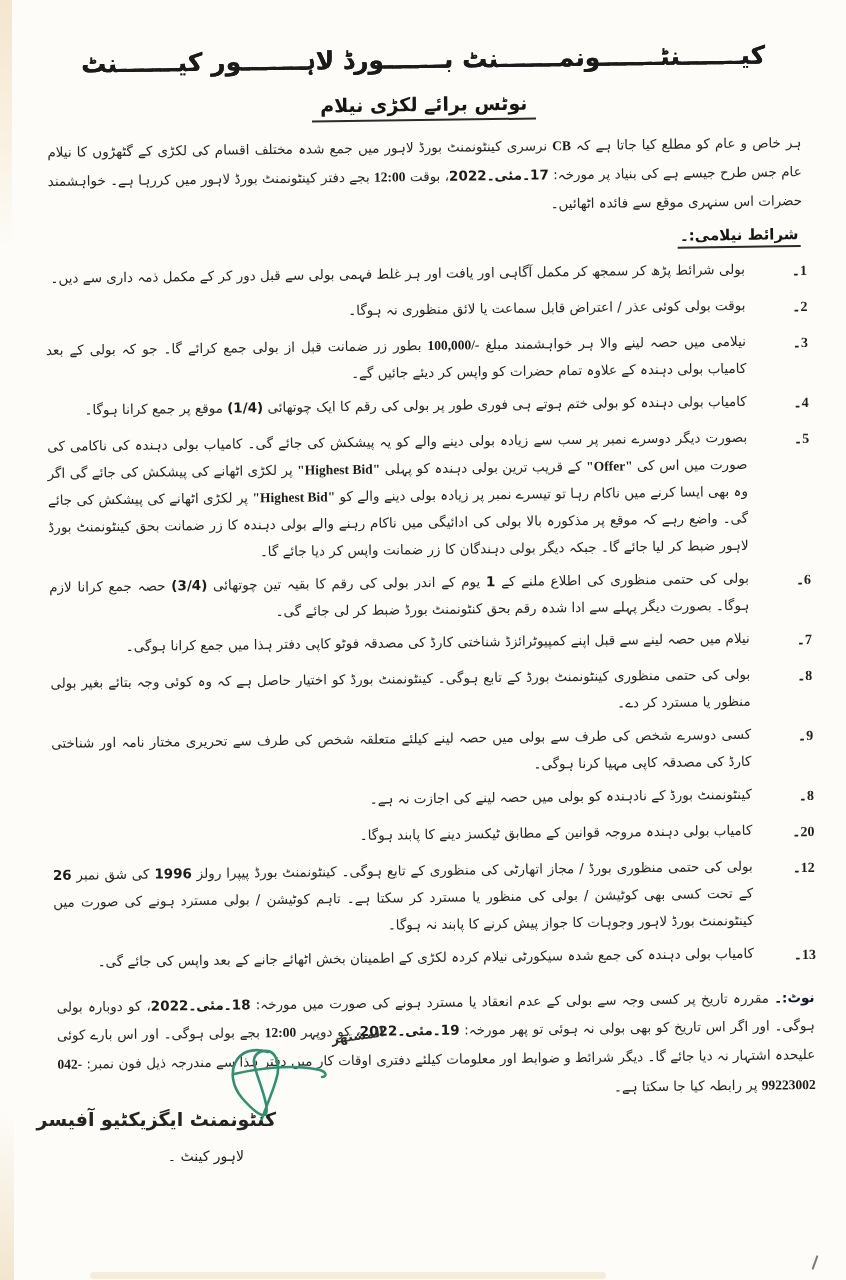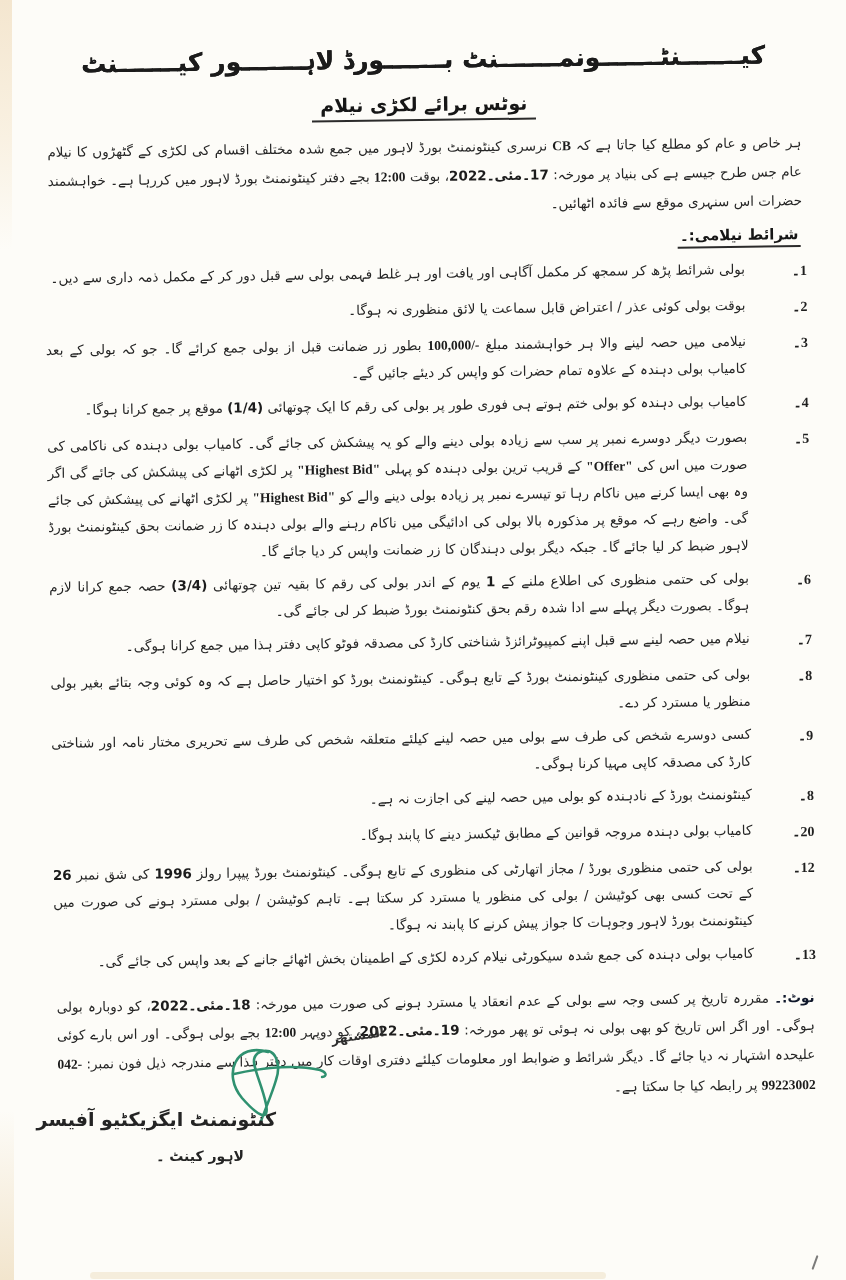--- a/index.html
+++ b/index.html
@@ -63,21 +63,21 @@
   .sig-mark{
     position:absolute;right:10px;top:6px;font-size:13px;font-weight:bold;color:#2e2e2e;
     transform:rotate(-8deg);
   }
   .sig-ink{position:absolute;right:58px;top:18px;}
   .sig-officer{
     position:absolute;right:118px;top:86px;font-size:19px;font-weight:bold;
     color:#242424;white-space:nowrap;
   }
   .sig-place{
-    position:absolute;right:150px;top:126px;font-size:14px;font-weight:bold;
+    position:absolute;right:150px;top:126px;font-size:14px;font-weight:normal;
     color:#242424;white-space:nowrap;
   }
 </style>
 </head>
 <body>
 
 <div class="paper">
   <div class="edge-left-top"></div>
   <div class="edge-left-bottom"></div>
   <div class="bottom-smudge"></div>

